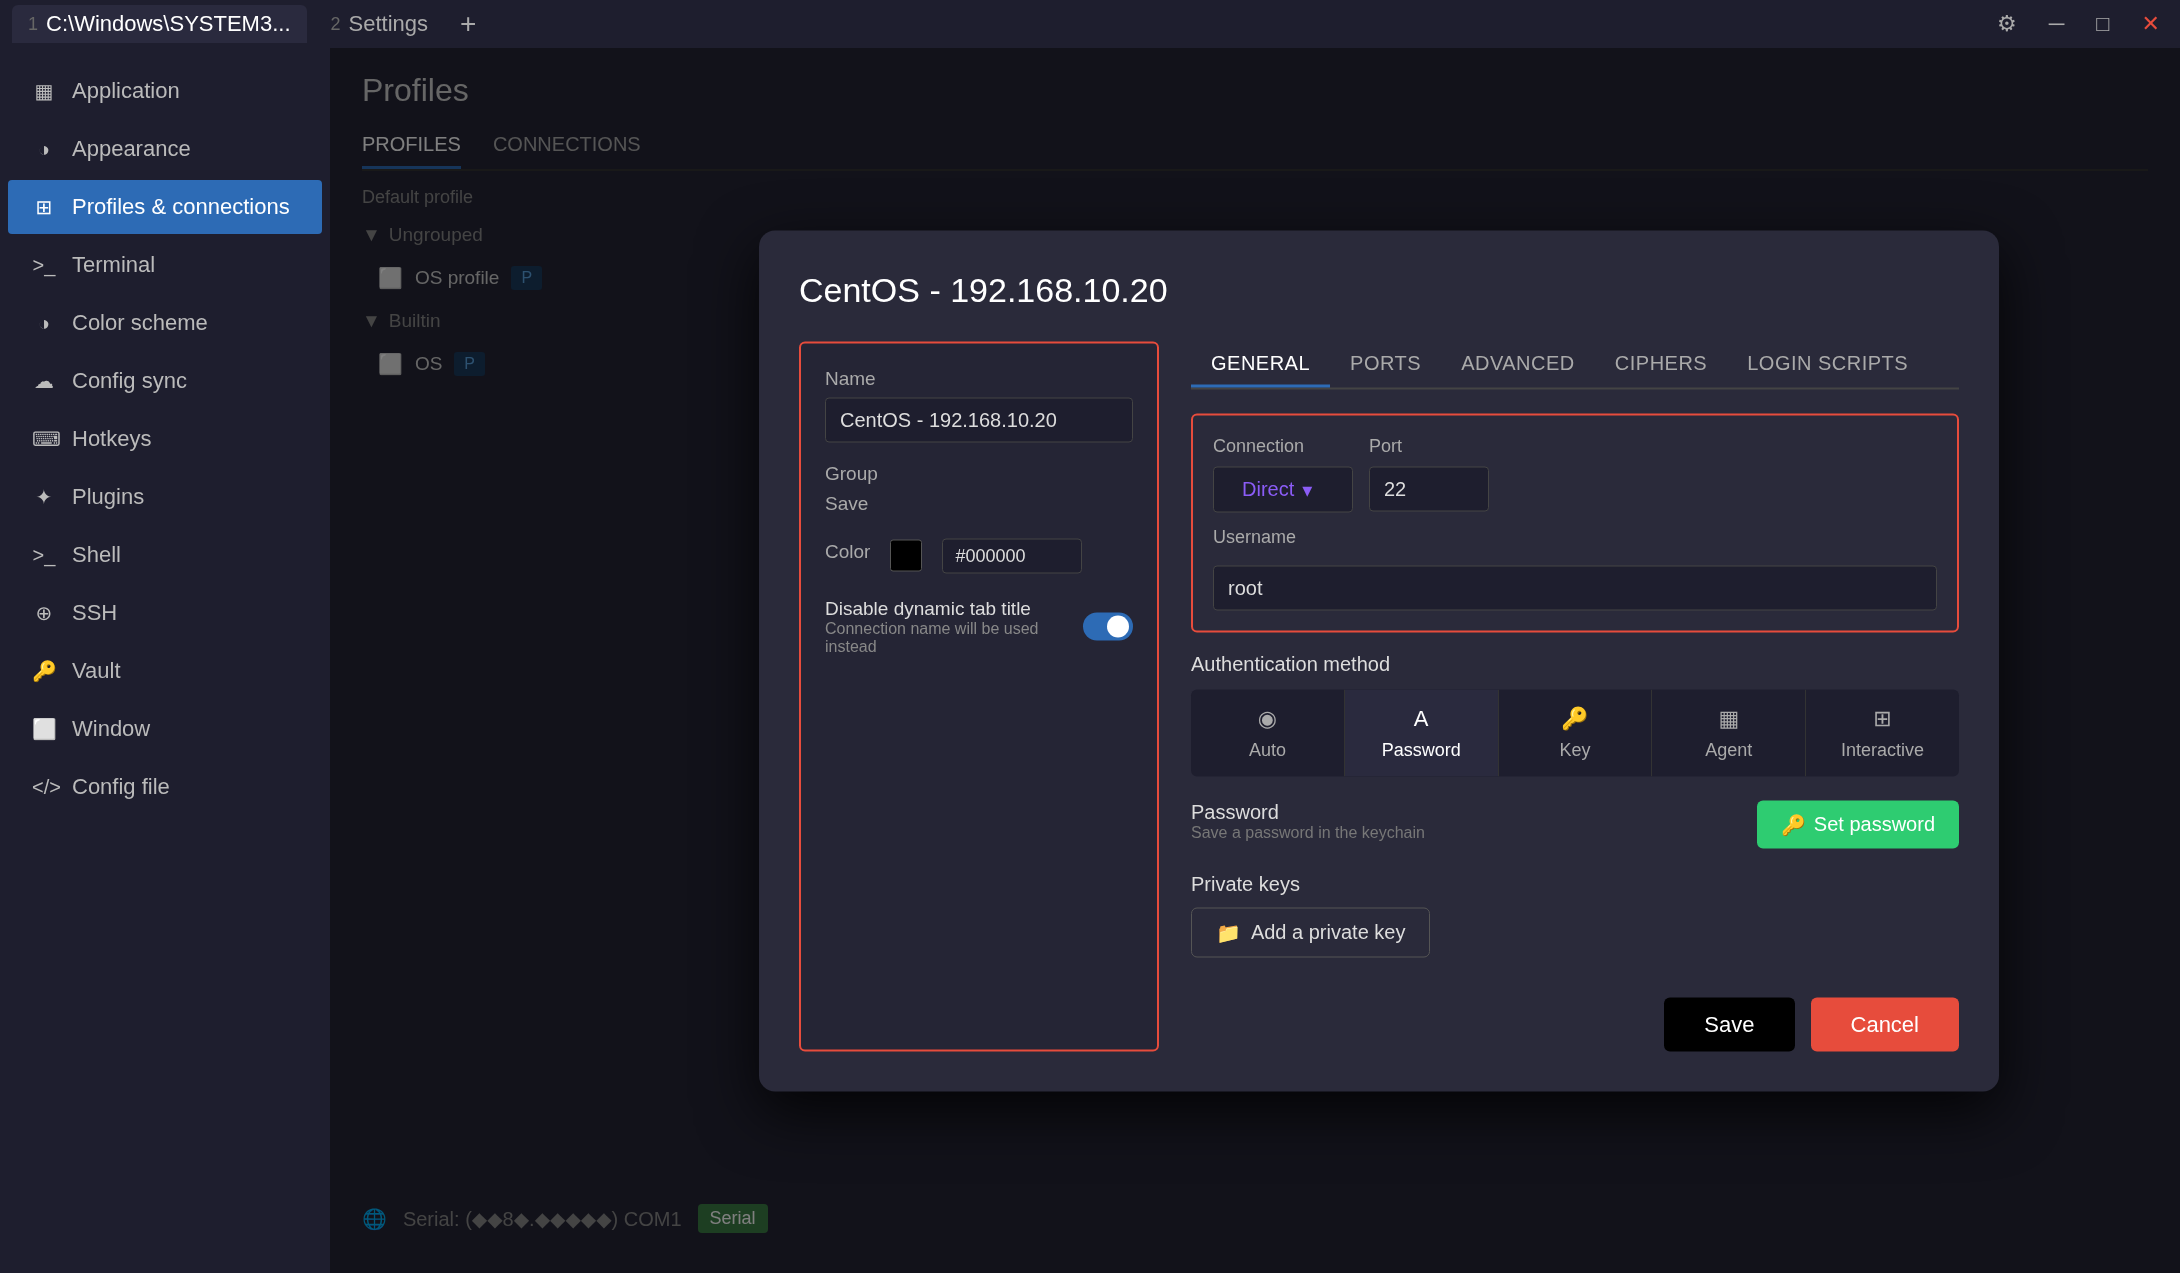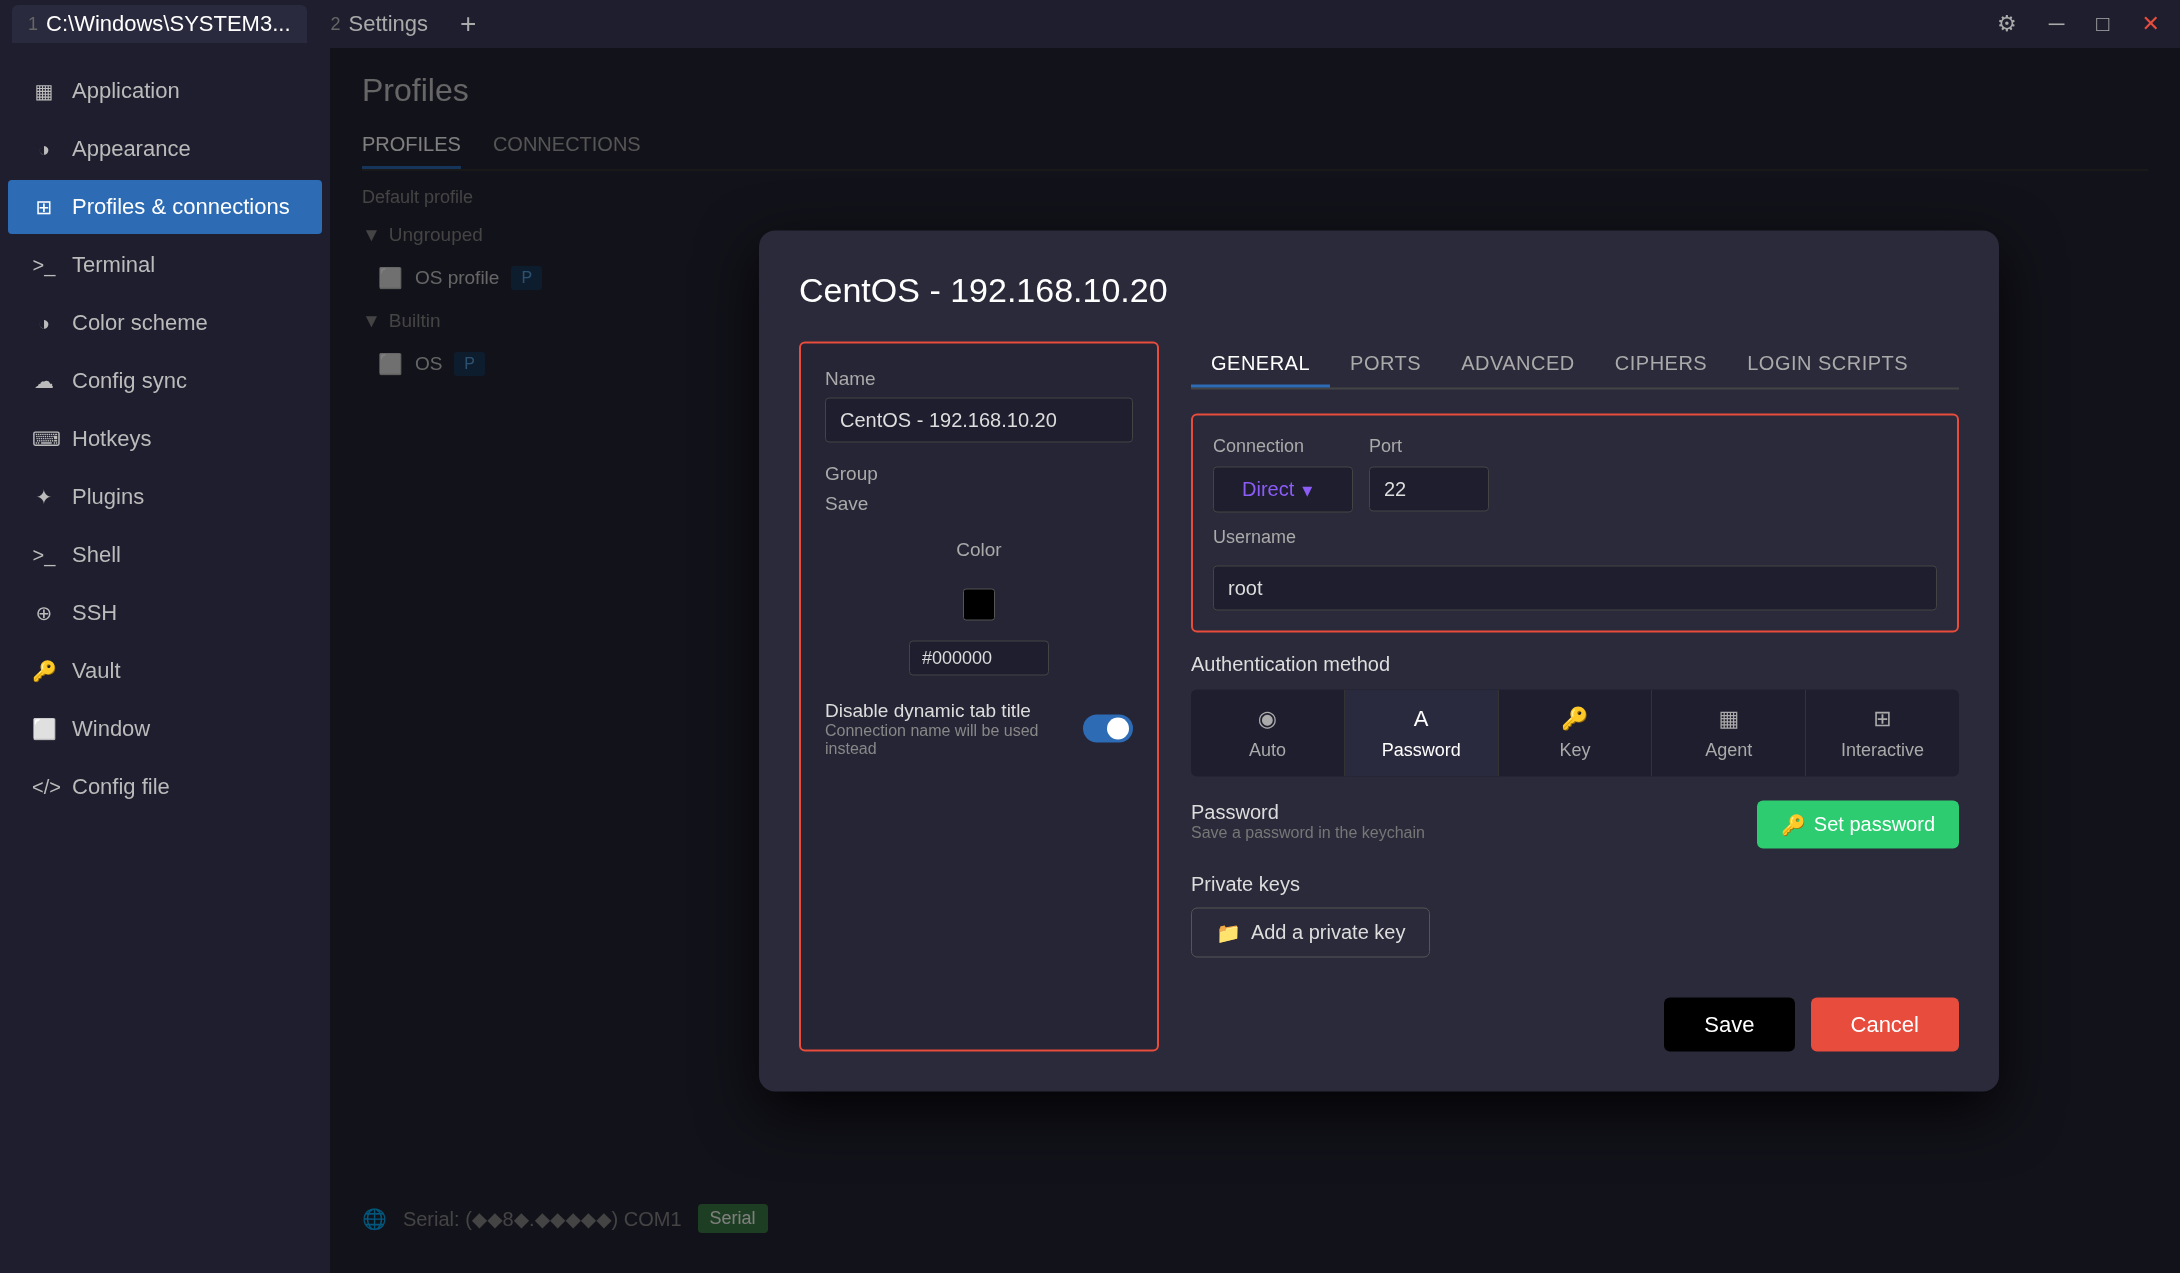--- a/index.html
+++ b/index.html
@@ -221,21 +221,20 @@
       font-size: 22px;
       color: #ccc;
     }
 
     
     .color-row {
       display: flex;
       align-items: center;
       gap: 20px;
       margin-top: 24px;
-      flex-direction: column;
     }
     .color-box {
       width: 32px;
       height: 32px;
       background: #000;
       border: 1px solid #555;
       border-radius: 3px;
     }
     .color-input {
       background: #1e1e2e;

